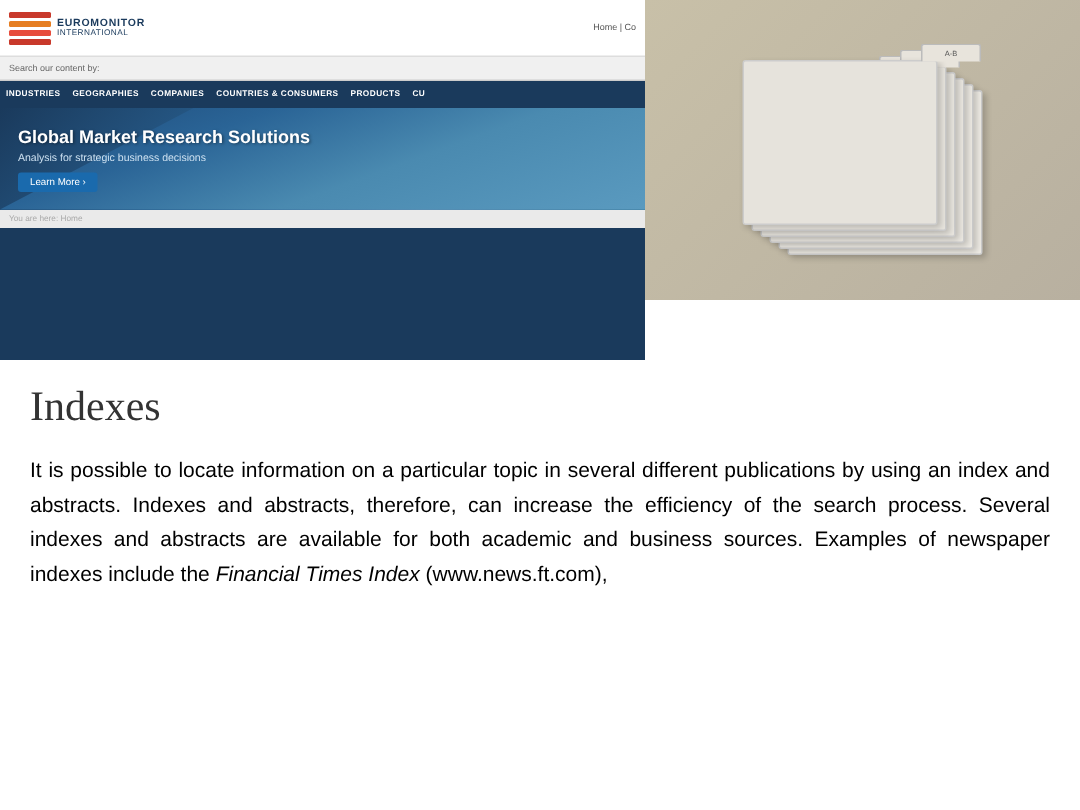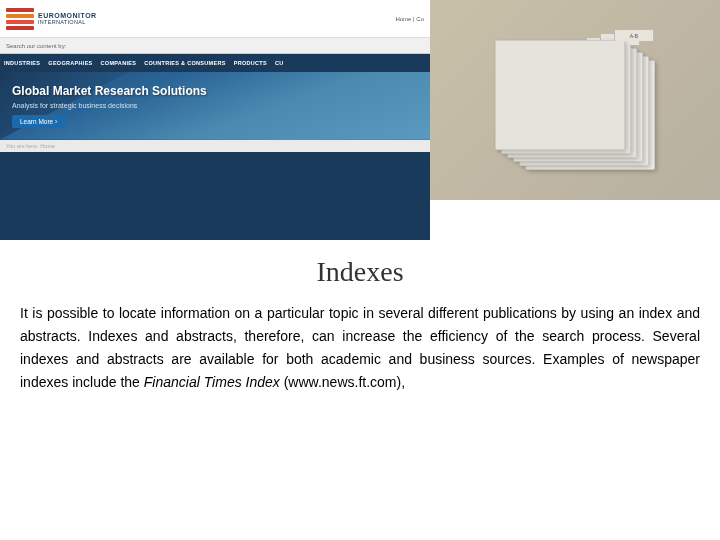--- a/index.html
+++ b/index.html
@@ -229,21 +229,21 @@
       border-radius: 2px 2px 0 0;
     }
 
     
     .bottom-section {
       padding: 16px 20px 8px 20px;
       flex: 1;
     }
 
     .section-title {
-      text-align: center;
+      text-align: left;
       font-size: 28px;
       font-weight: normal;
       color: #333;
       margin-bottom: 14px;
       font-family: 'Times New Roman', serif;
     }
 
     .body-text {
       font-size: 14px;
       line-height: 1.65;

